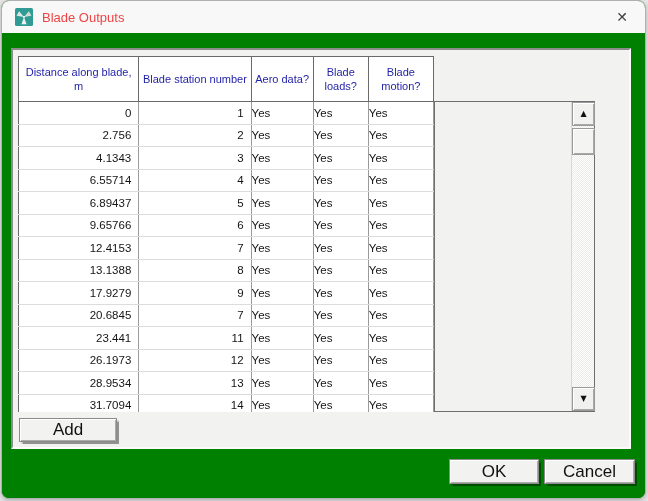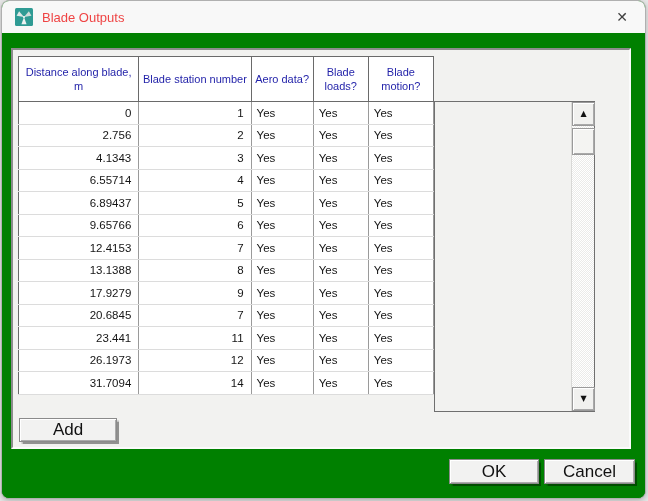--- a/index.html
+++ b/index.html
@@ -33,21 +33,21 @@
   table { border-collapse:collapse; table-layout:fixed; width:416px;
           border:1px solid #6a6a6a; background:#fff; }
   col.c1{width:120px} col.c2{width:112px} col.c3{width:62px} col.c4{width:55px} col.c5{width:65px}
   th { height:45px; font-weight:normal; font-size:11px; line-height:1.3;
        color:#1f1fa8; background:#fff; border:1px solid #6a6a6a;
        text-align:center; vertical-align:middle; padding:0 2px; }
   td { height:22.5px; font-size:11.5px; color:#141414; background:#fff;
        border-right:1px solid #9a9a9a; border-bottom:1px solid #dcdcdc;
        white-space:nowrap; overflow:hidden; }
   td.num { text-align:right; padding-right:7px; }
-  td.yes { text-align:left; padding-left:5px; }
+  td.yes { text-align:left; }
 
   .right-box { position:absolute; left:416px; top:45px; width:161px; height:311px;
                background:#f2f2f0; border:1px solid #6f6f6f; }
 
   
   .scrollbar { position:absolute; top:0; right:0; bottom:0; width:23px;
                background:#fbfbfa;
                background-image:conic-gradient(#ebebe9 25%, #ffffff 0 50%, #ebebe9 0 75%, #ffffff 0);
                background-size:2px 2px; border-left:1px solid #d8d8d6; }
   .sb-btn { position:absolute; left:0; width:23px; height:24px; background:#f1f1ef;
@@ -192,20 +192,27 @@
     <td class="yes">Yes</td>
   </tr>
                 <tr>
     <td class="num">26.1973</td>
     <td class="num">12</td>
     <td class="yes">Yes</td>
     <td class="yes">Yes</td>
     <td class="yes">Yes</td>
   </tr>
                 <tr>
+    <td class="num">28.9534</td>
+    <td class="num">13</td>
+    <td class="yes">Yes</td>
+    <td class="yes">Yes</td>
+    <td class="yes">Yes</td>
+  </tr>
+                <tr>
     <td class="num">31.7094</td>
     <td class="num">14</td>
     <td class="yes">Yes</td>
     <td class="yes">Yes</td>
     <td class="yes">Yes</td>
   </tr>
               </tbody>
           </table>
         </div>
 

